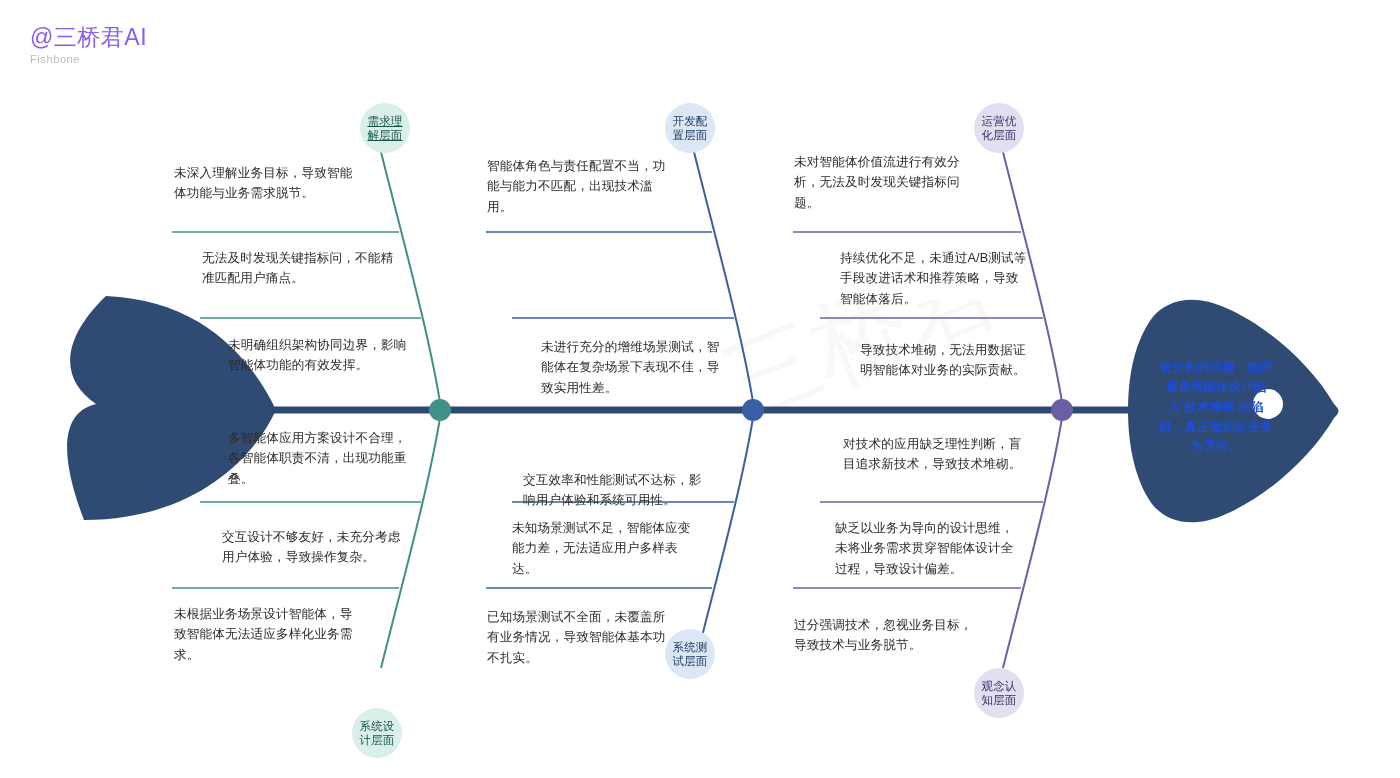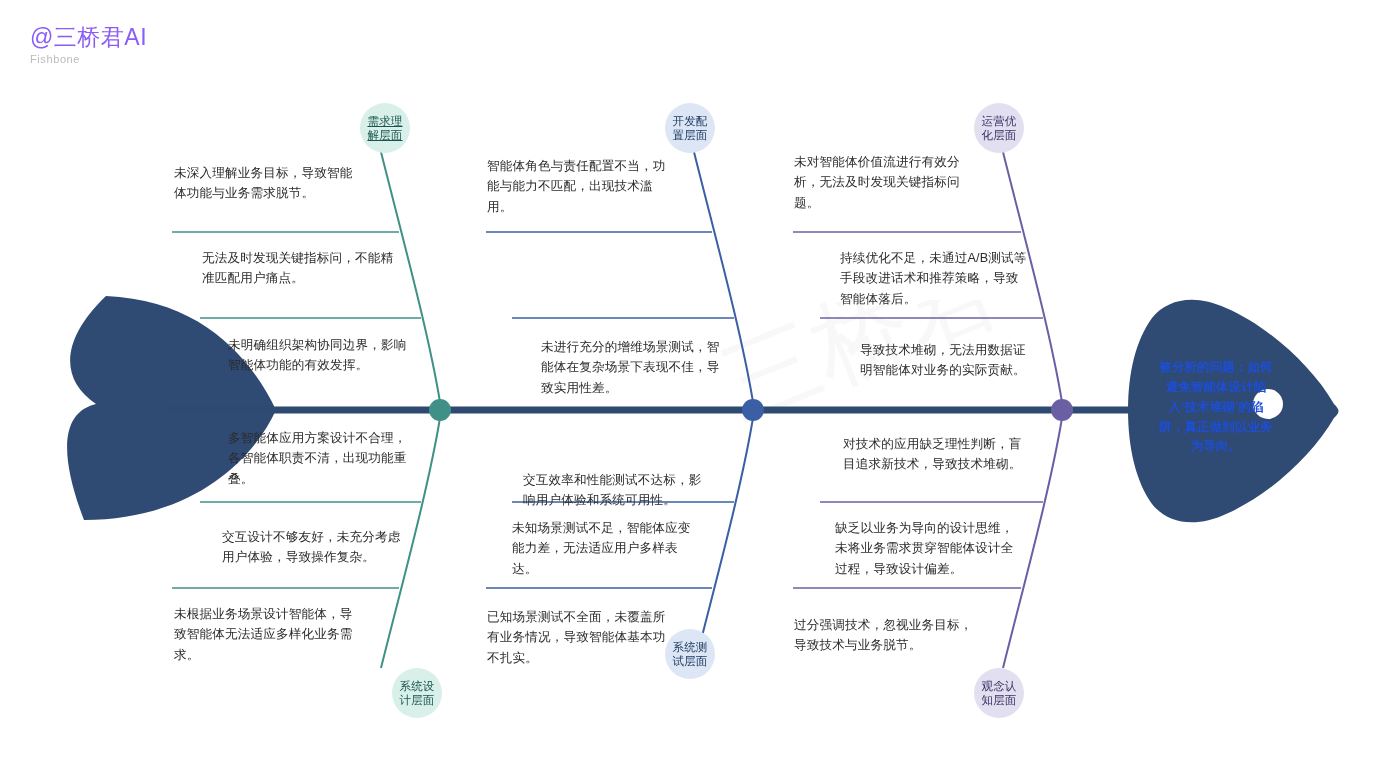--- a/index.html
+++ b/index.html
@@ -188,21 +188,21 @@
   </div>
   <div class="bubble bubble-blue" style="left:665px; top:103px;">
     <span>开发配
 置层面</span>
   </div>
   <div class="bubble bubble-purple" style="left:974px; top:103px;">
     <span>运营优
 化层面</span>
   </div>
 
-  <div class="bubble bubble-teal" style="left:352px; top:668px;margin-left:40px;">
+  <div class="bubble bubble-teal" style="left:352px; top:708px;">
     <span>系统设
 计层面</span>
   </div>
   <div class="bubble bubble-blue" style="left:665px; top:629px;">
     <span>系统测
 试层面</span>
   </div>
   <div class="bubble bubble-purple" style="left:974px; top:668px;">
     <span>观念认
 知层面</span>

